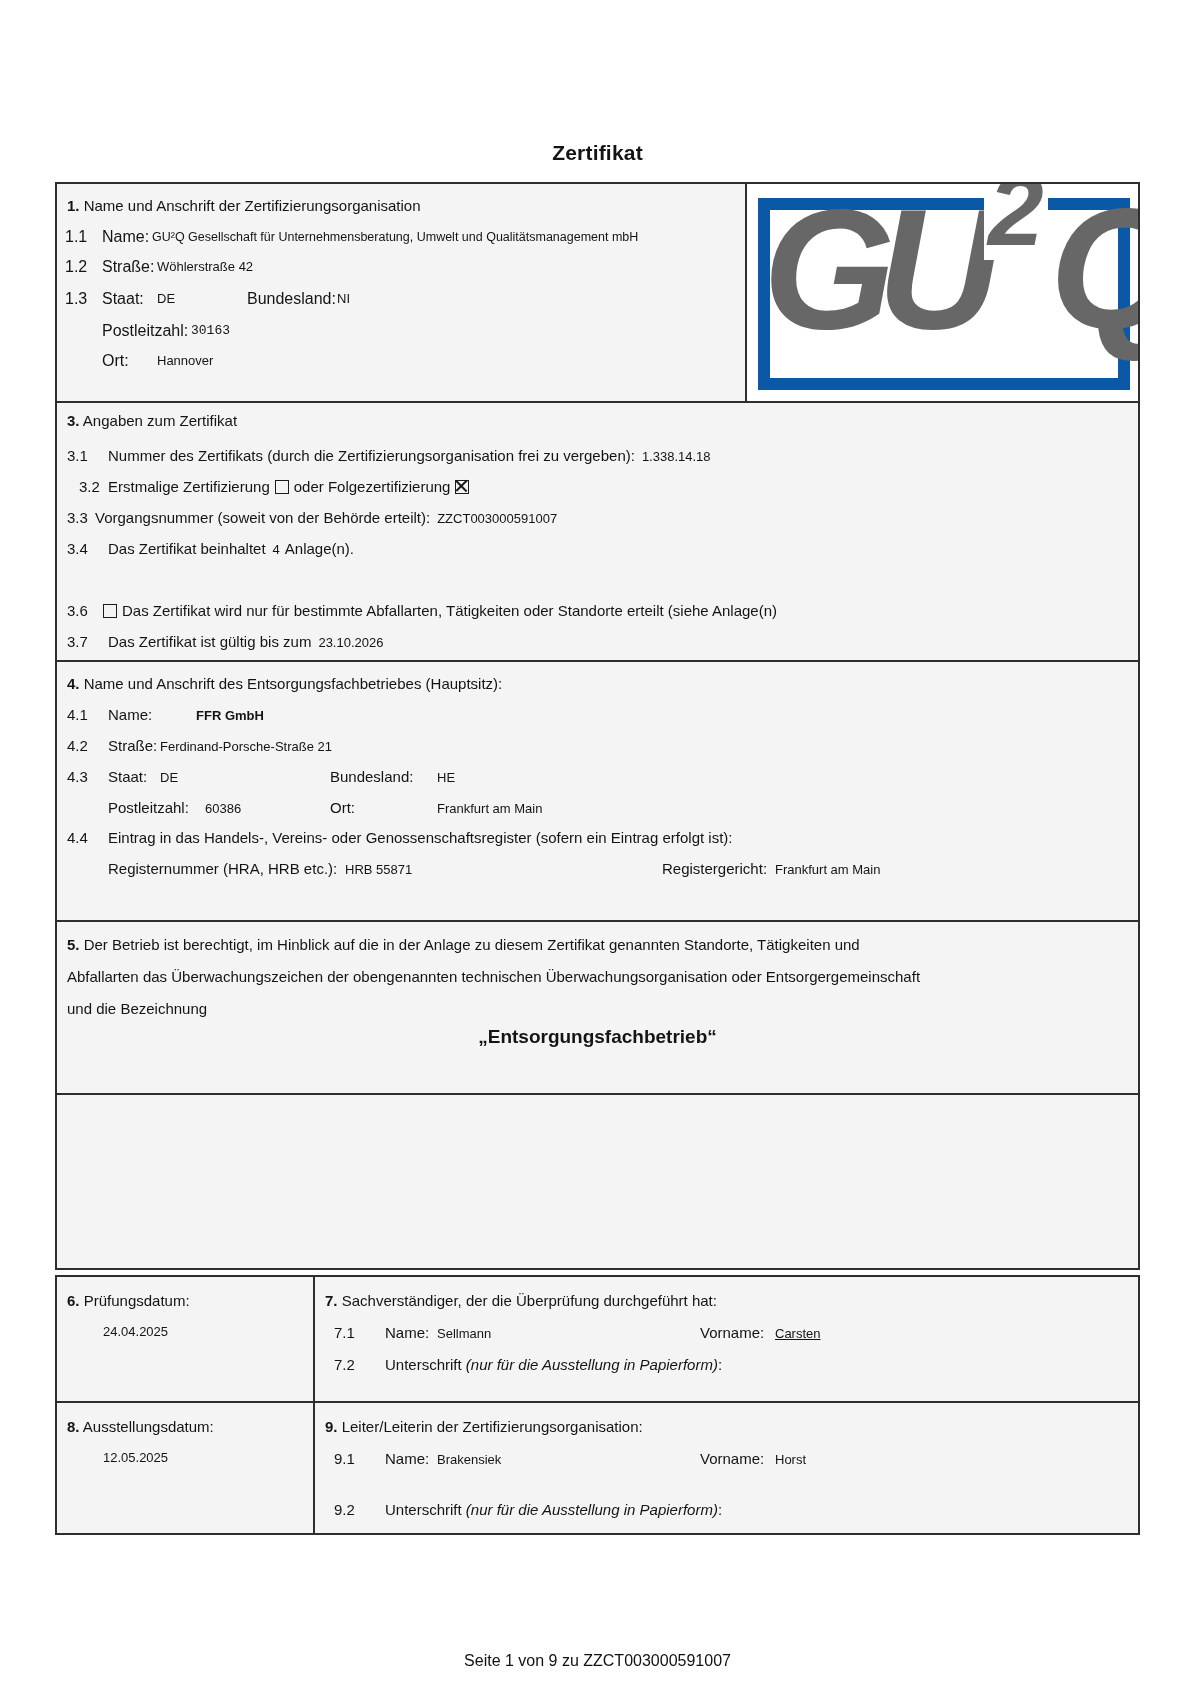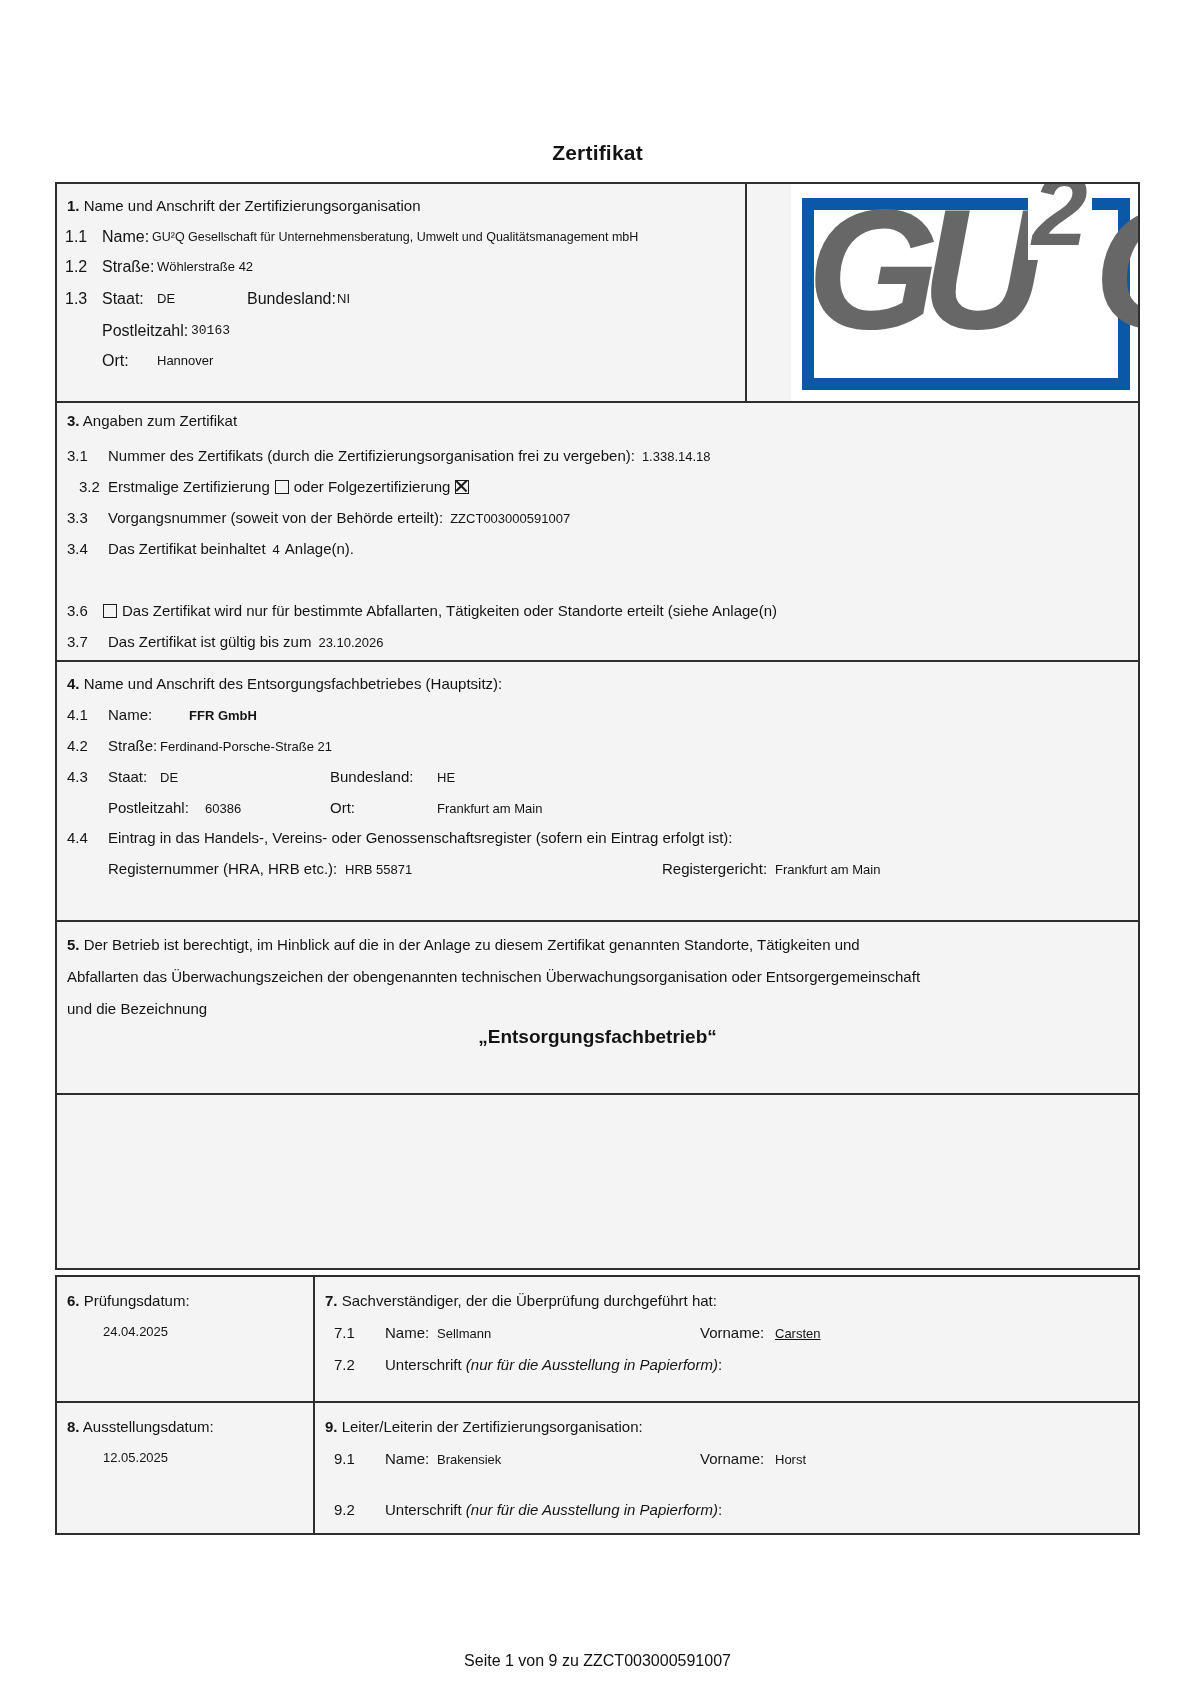--- a/index.html
+++ b/index.html
@@ -13,21 +13,21 @@
     position:absolute;top:141px;left:55px;width:1085px;
     text-align:center;font-size:21px;font-weight:bold;letter-spacing:.2px;
   }
   .col{position:absolute;left:55px;top:182px;width:1085px;}
   .box{
     position:relative;box-sizing:border-box;width:1085px;
     border:2px solid #2e2e2e;background:#f4f4f4;margin-top:-2px;
   }
   .box:first-child{margin-top:0;}
   
-  .row1{height:221px;display:flex;gap:44px;}
+  .row1{height:221px;display:flex;}
   .cell-s1{position:relative;box-sizing:border-box;width:690px;border-right:2px solid #2e2e2e;}
   .cell-logo{position:relative;flex:1;background:#ffffff;overflow:hidden;}
   .logo-frame{position:absolute;top:14px;right:8px;bottom:11px;left:11px;border:12px solid #0b58a6;}
   .logo-text{
     position:absolute;left:16px;top:0px;z-index:2;white-space:nowrap;
     font-weight:bold;font-style:italic;color:#676767;
     font-size:170px;line-height:1;letter-spacing:-18px;
   }
   .logo-sup{
     position:relative;top:-83px;z-index:3;display:inline-block;
@@ -117,42 +117,42 @@
     <div class="ln" style="left:10px;top:44px;">
       <span class="abs" style="left:0;">3.1</span>
       <span style="margin-left:41px;">Nummer des Zertifikats (durch die Zertifizierungsorganisation frei zu vergeben):</span><span class="val gap">1.338.14.18</span>
     </div>
     <div class="ln" style="left:10px;top:75px;">
       <span class="abs" style="left:12px;">3.2</span>
       <span style="margin-left:41px;">Erstmalige Zertifizierung</span><span class="cb"></span><span>oder Folgezertifizierung</span><span class="cb cb-x"></span>
     </div>
     <div class="ln" style="left:10px;top:106px;">
       <span class="abs" style="left:0;">3.3</span>
-      <span style="margin-left:41px;">Vorgangsnummer (soweit von der Behörde erteilt):</span><span class="val gap">ZZCT003000591007</span>
+      <span style="margin-left:28px;">Vorgangsnummer (soweit von der Behörde erteilt):</span><span class="val gap">ZZCT003000591007</span>
     </div>
     <div class="ln" style="left:10px;top:137px;">
       <span class="abs" style="left:0;">3.4</span>
       <span style="margin-left:41px;">Das Zertifikat beinhaltet</span><span class="val gap">4</span><span class="gap" style="margin-left:5px;">Anlage(n).</span>
     </div>
     <div class="ln" style="left:10px;top:199px;">
       <span class="abs" style="left:0;">3.6</span>
       <span style="margin-left:36px;"><span class="cb" style="margin-left:0;"></span><span>Das Zertifikat wird nur für bestimmte Abfallarten, Tätigkeiten oder Standorte erteilt (siehe Anlage(n)</span></span>
     </div>
     <div class="ln" style="left:10px;top:230px;">
       <span class="abs" style="left:0;">3.7</span>
       <span style="margin-left:41px;">Das Zertifikat ist gültig bis zum</span><span class="val gap">23.10.2026</span>
     </div>
   </div>
 
   <div class="box b4">
     <div class="ln" style="left:10px;top:13px;"><span class="secnum">4.</span> <span>Name und Anschrift des Entsorgungsfachbetriebes (Hauptsitz):</span></div>
     <div class="ln" style="left:10px;top:44px;">
       <span class="abs" style="left:0;">4.1</span>
       <span class="abs" style="left:41px;">Name:</span>
-      <span class="abs val b" style="left:86px;top:2px;padding-left:36px;">FFR GmbH</span>
+      <span class="abs val b" style="left:93px;top:2px;padding-left:36px;">FFR GmbH</span>
     </div>
     <div class="ln" style="left:10px;top:75px;">
       <span class="abs" style="left:0;">4.2</span>
       <span class="abs" style="left:41px;">Straße:</span>
       <span class="abs val" style="left:93px;top:2px;">Ferdinand-Porsche-Straße  21</span>
     </div>
     <div class="ln" style="left:10px;top:106px;">
       <span class="abs" style="left:0;">4.3</span>
       <span class="abs" style="left:41px;">Staat:</span>
       <span class="abs val" style="left:93px;top:2px;">DE</span>

